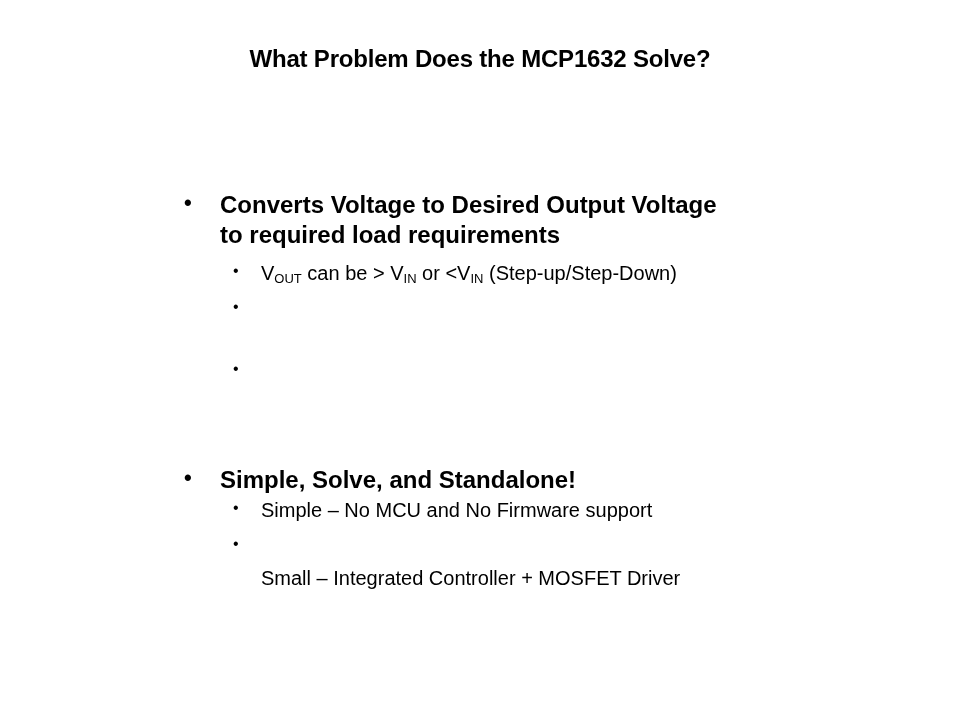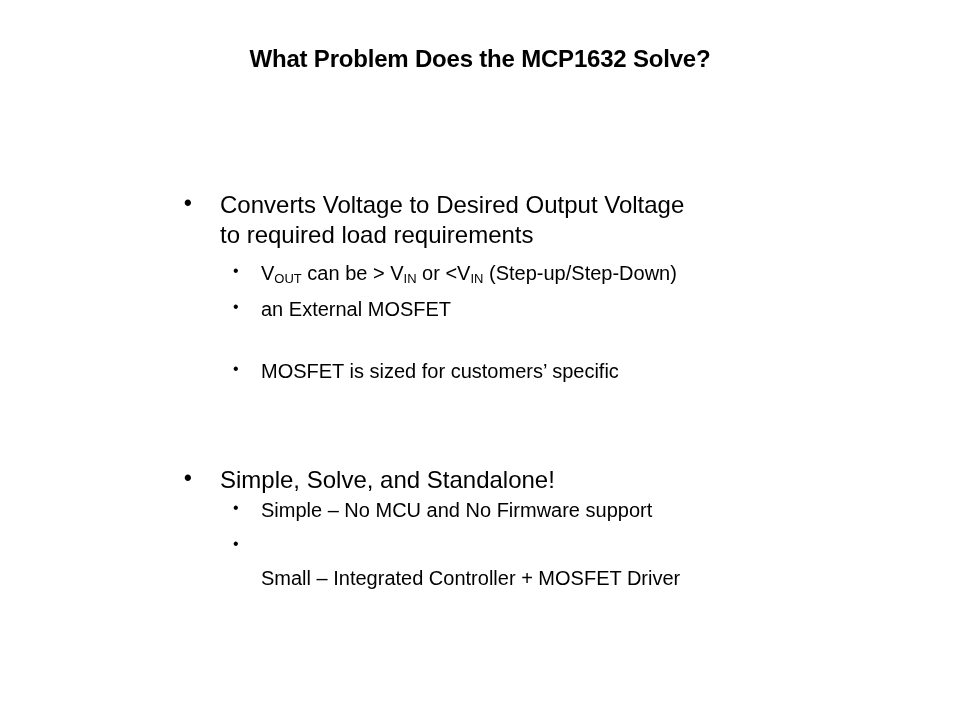--- a/index.html
+++ b/index.html
@@ -1,20 +1,20 @@
 <!DOCTYPE html>
 <html><head>
 <meta charset="utf-8">
 <style>
   html, body { margin: 0; padding: 0; background: #ffffff; }
   body { width: 960px; height: 720px; position: relative; overflow: hidden;
          font-family: "Liberation Sans", sans-serif; color: #000; }
   .title { position: absolute; left: 0; width: 960px; top: 45px; text-align: center;
            font-weight: bold; font-size: 24px; letter-spacing: -0.2px; }
-  .b1 { position: absolute; left: 220px; font-weight: normal; font-size: 24px; line-height: 30px; }
+  .b1 { position: absolute; left: 220px; font-weight: bold; font-size: 24px; line-height: 30px; }
   .b1dot { position: absolute; left: 184px; font-size: 22px; font-weight: bold; }
   .b2 { position: absolute; left: 261px; font-size: 20px; line-height: 26px; }
   .b2dot { position: absolute; left: 233px; font-size: 16px; }
   sub { font-size: 13px; vertical-align: -3px; }
 </style>
 </head>
 <body>
 
 <div class="title">What Problem Does the MCP1632 Solve?</div>
 
@@ -22,26 +22,24 @@
 <div class="b1" style="top:190px">
   <div>Converts Voltage to Desired Output Voltage</div>
   <div>to required load requirements</div>
 </div>
 
 <span class="b2dot" style="top:262px">•</span>
 <div class="b2" style="top:260px"><span>V</span><sub>OUT</sub><span> can be &gt; V</span><sub>IN</sub><span> or &lt;V</span><sub>IN</sub><span> (Step-up/Step-Down)</span></div>
 
 <span class="b2dot" style="top:298px">•</span>
 <div class="b2" style="top:296px">
-  <div>an External MOSFET</div>
 </div>
 
 <span class="b2dot" style="top:360px">•</span>
 <div class="b2" style="top:358px">
-  <div>MOSFET is sized for customers’ specific</div>
 </div>
 
 <span class="b1dot" style="top:465px">•</span>
 <div class="b1" style="top:465px">Simple, Solve, and Standalone!</div>
 
 <span class="b2dot" style="top:499px">•</span>
 <div class="b2" style="top:497px">Simple – No MCU and No Firmware support</div>
 
 <span class="b2dot" style="top:535px">•</span>
 <div class="b2" style="top:565px">Small – Integrated Controller + MOSFET Driver</div>

